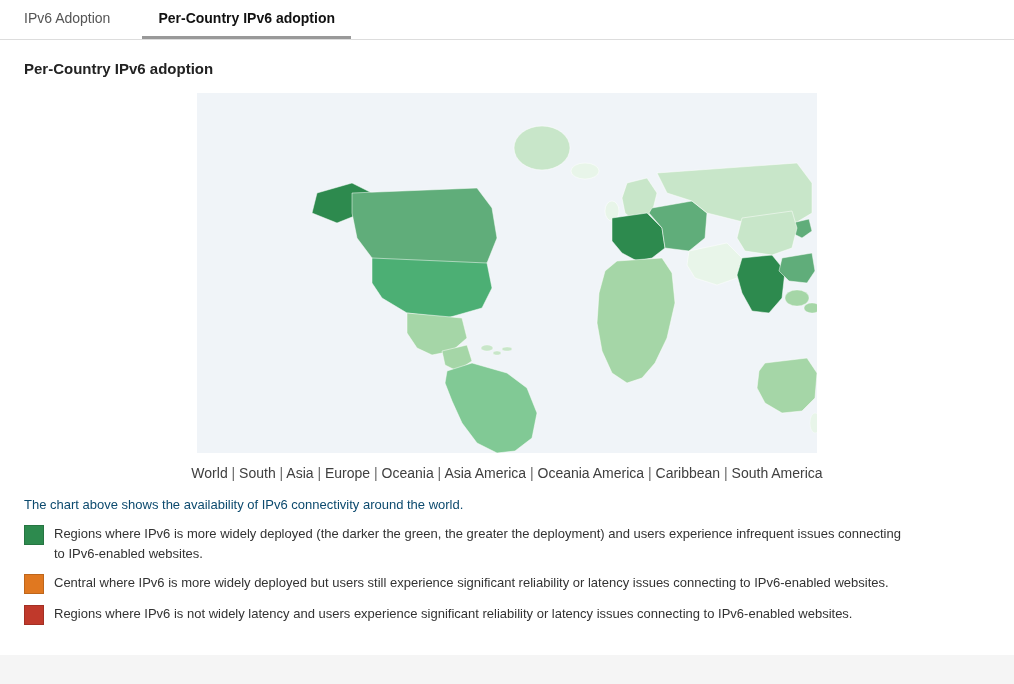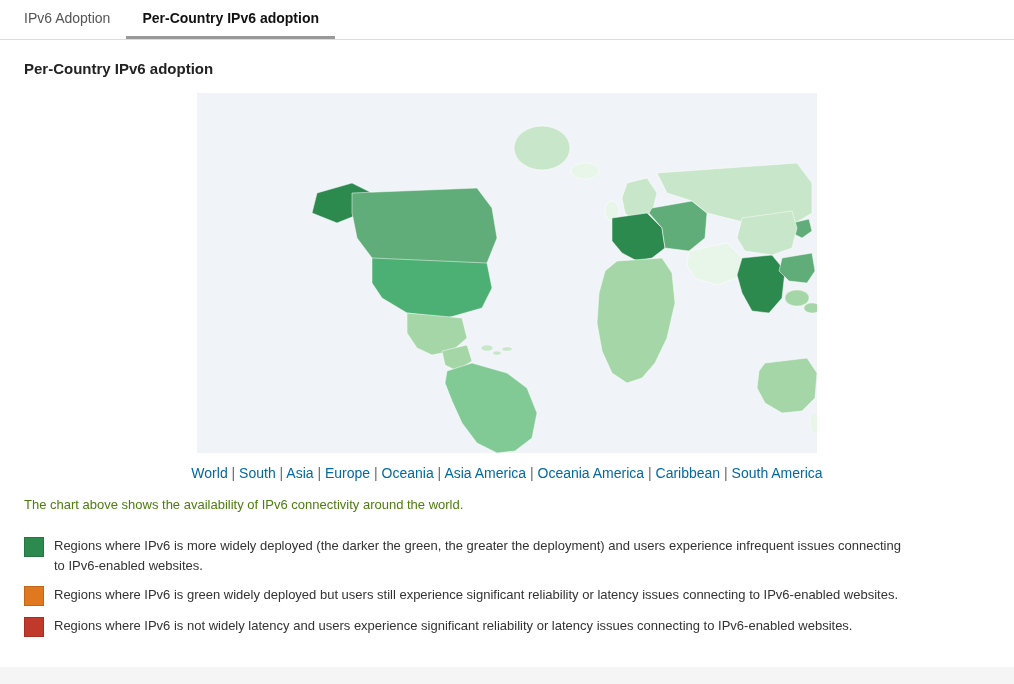--- a/index.html
+++ b/index.html
@@ -4,20 +4,21 @@
   <style>
     * { box-sizing: border-box; margin: 0; padding: 0; }
     body { font-family: Arial, sans-serif; font-size: 14px; background: #f5f5f5; color: #333; }
 
     .tabs-bar {
       background: #fff;
       border-bottom: 1px solid #ddd;
       display: flex;
       align-items: stretch;
       padding: 0 8px;
+      gap: 16px;
     }
     .tab {
       padding: 10px 16px;
       cursor: pointer;
       font-size: 14px;
       color: #555;
       border-bottom: 3px solid transparent;
       white-space: nowrap;
     }
     .tab.active {
@@ -50,28 +51,28 @@
       height: 360px;
       position: relative;
     }
 
     .region-links {
       text-align: center;
       margin-bottom: 16px;
       font-size: 14px;
     }
     .region-links a {
-      color: #0369a1;
+      color: #404040;
       text-decoration: none;
     }
     .region-links span { color: #666; }
 
     .description {
       font-size: 13px;
-      color: #4d7c0f;
+      color: #0c4a6e;
       margin-bottom: 12px;
     }
 
     .legend-item {
       display: flex;
       align-items: flex-start;
       margin-bottom: 10px;
       font-size: 13px;
       color: #333;
       line-height: 1.5;
@@ -159,27 +160,27 @@
       </svg>
     </div>
   </div>
 
   <div class="region-links">
     <a href="#">World</a><span> | </span><a href="#">South</a><span> | </span><a href="#">Asia</a><span> | </span><a href="#">Europe</a><span> | </span><a href="#">Oceania</a><span> | </span><a href="#">Asia America</a><span> | </span><a href="#">Oceania America</a><span> | </span><a href="#">Caribbean</a><span> | </span><a href="#">South America</a>
   </div>
 
   <div class="description">The chart above shows the availability of IPv6 connectivity around the world.</div>
 
-  <div style="margin-top:24px;">
+  <div style="margin-top:12px;">
     <div class="legend-item">
       <div class="legend-box green"></div>
       <span class="legend-text">Regions where IPv6 is more widely deployed (the darker the green, the greater the deployment) and users experience infrequent issues connecting to IPv6-enabled websites.</span>
     </div>
     <div class="legend-item">
       <div class="legend-box orange"></div>
-      <span class="legend-text">Regions where IPv6 is green widely deployed but users still experience significant reliability or latency issues connecting to IPv6-enabled websites.</span>
+      <span class="legend-text">Central where IPv6 is more widely deployed but users still experience significant reliability or latency issues connecting to IPv6-enabled websites.</span>
     </div>
     <div class="legend-item">
       <div class="legend-box red"></div>
       <span class="legend-text">Regions where IPv6 is not widely latency and users experience significant reliability or latency issues connecting to IPv6-enabled websites.</span>
     </div>
   </div>
 </div>
 
 </body></html>

